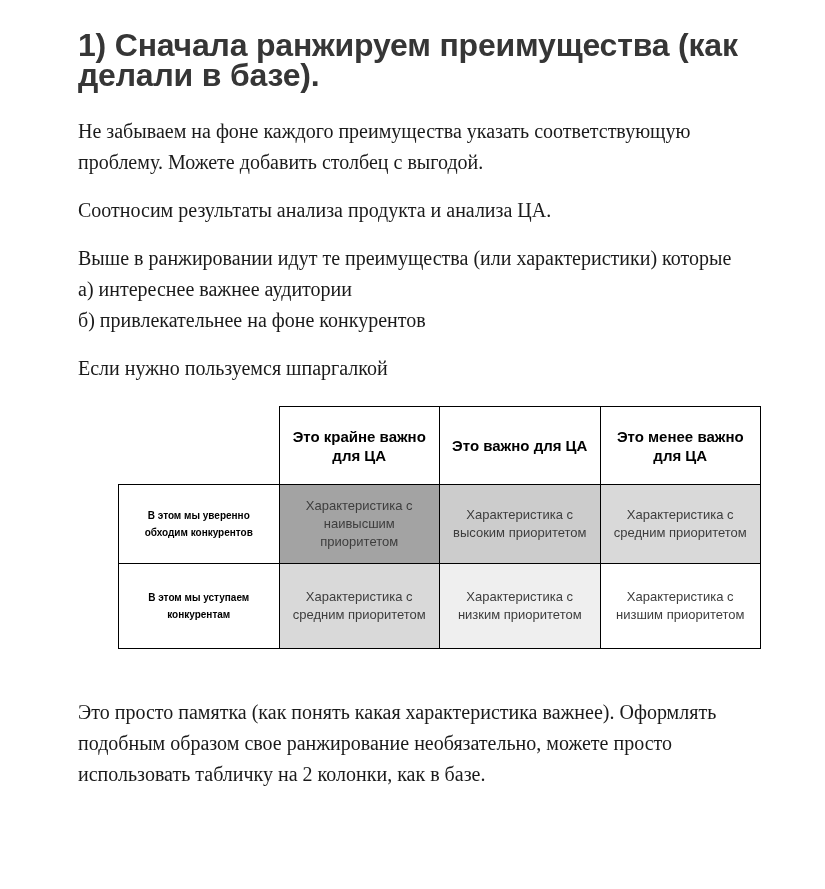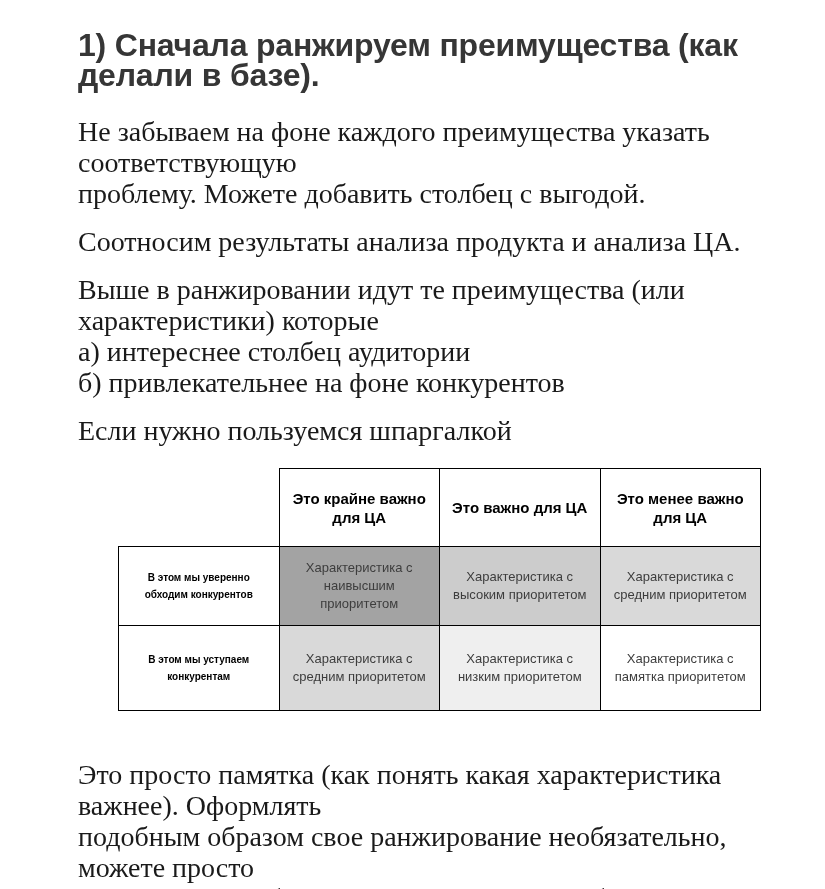--- a/index.html
+++ b/index.html
@@ -18,21 +18,21 @@
   .page-title {
     font-family: "Liberation Sans", sans-serif;
     font-weight: 700;
     font-size: 32px;
     line-height: 30px;
     color: #363636;
     margin: 0 0 26px 0;
     letter-spacing: -0.2px;
   }
   .para {
-    font-size: 28px;
+    font-size: 20px;
     line-height: 31px;
     margin: 0 0 17px 0;
     white-space: pre-line;
     max-width: 690px;
   }
   .matrix-table {
     border-collapse: collapse;
     table-layout: fixed;
     margin: 22px 0 48px 40px;
     font-family: "Liberation Sans", sans-serif;
@@ -81,21 +81,21 @@
 <div class="content">
 
   <h1 class="page-title">1) Сначала ранжируем преимущества (как делали в базе).</h1>
 
   <p class="para">Не забываем на фоне каждого преимущества указать соответствующую
 проблему. Можете добавить столбец с выгодой.</p>
 
   <p class="para">Соотносим результаты анализа продукта и анализа ЦА.</p>
 
   <p class="para">Выше в ранжировании идут те преимущества (или характеристики) которые
-а) интереснее столбец аудитории
+а) интереснее важнее аудитории
 б) привлекательнее на фоне конкурентов</p>
 
   <p class="para">Если нужно пользуемся шпаргалкой</p>
 
   <table class="matrix-table">
     <colgroup>
         <col>
         <col>
         <col>
         <col>
@@ -112,21 +112,21 @@
       <tr class="row-1">
         <td class="row-header-cell">В этом мы уверенно обходим конкурентов</td>
         <td class="matrix-cell" style="background-color: #a3a3a3;">Характеристика с наивысшим приоритетом</td>
         <td class="matrix-cell" style="background-color: rgb(204, 204, 204);">Характеристика с высоким приоритетом</td>
         <td class="matrix-cell" style="background-color: rgb(217, 217, 217);">Характеристика с средним приоритетом</td>
       </tr>
       <tr class="row-3">
         <td class="row-header-cell">В этом мы уступаем конкурентам</td>
         <td class="matrix-cell" style="background-color: rgb(217, 217, 217);">Характеристика с средним приоритетом</td>
         <td class="matrix-cell" style="background-color: rgb(239, 239, 239);">Характеристика с низким приоритетом</td>
-        <td class="matrix-cell" style="background-color: rgb(255, 255, 255);">Характеристика с памятка приоритетом</td>
+        <td class="matrix-cell" style="background-color: rgb(255, 255, 255);">Характеристика с низшим приоритетом</td>
       </tr>
     </tbody>
   </table>
 
   <p class="para">Это просто памятка (как понять какая характеристика важнее). Оформлять
 подобным образом свое ранжирование необязательно, можете просто
 использовать табличку на 2 колонки, как в базе.</p>
 
 
 </div>

